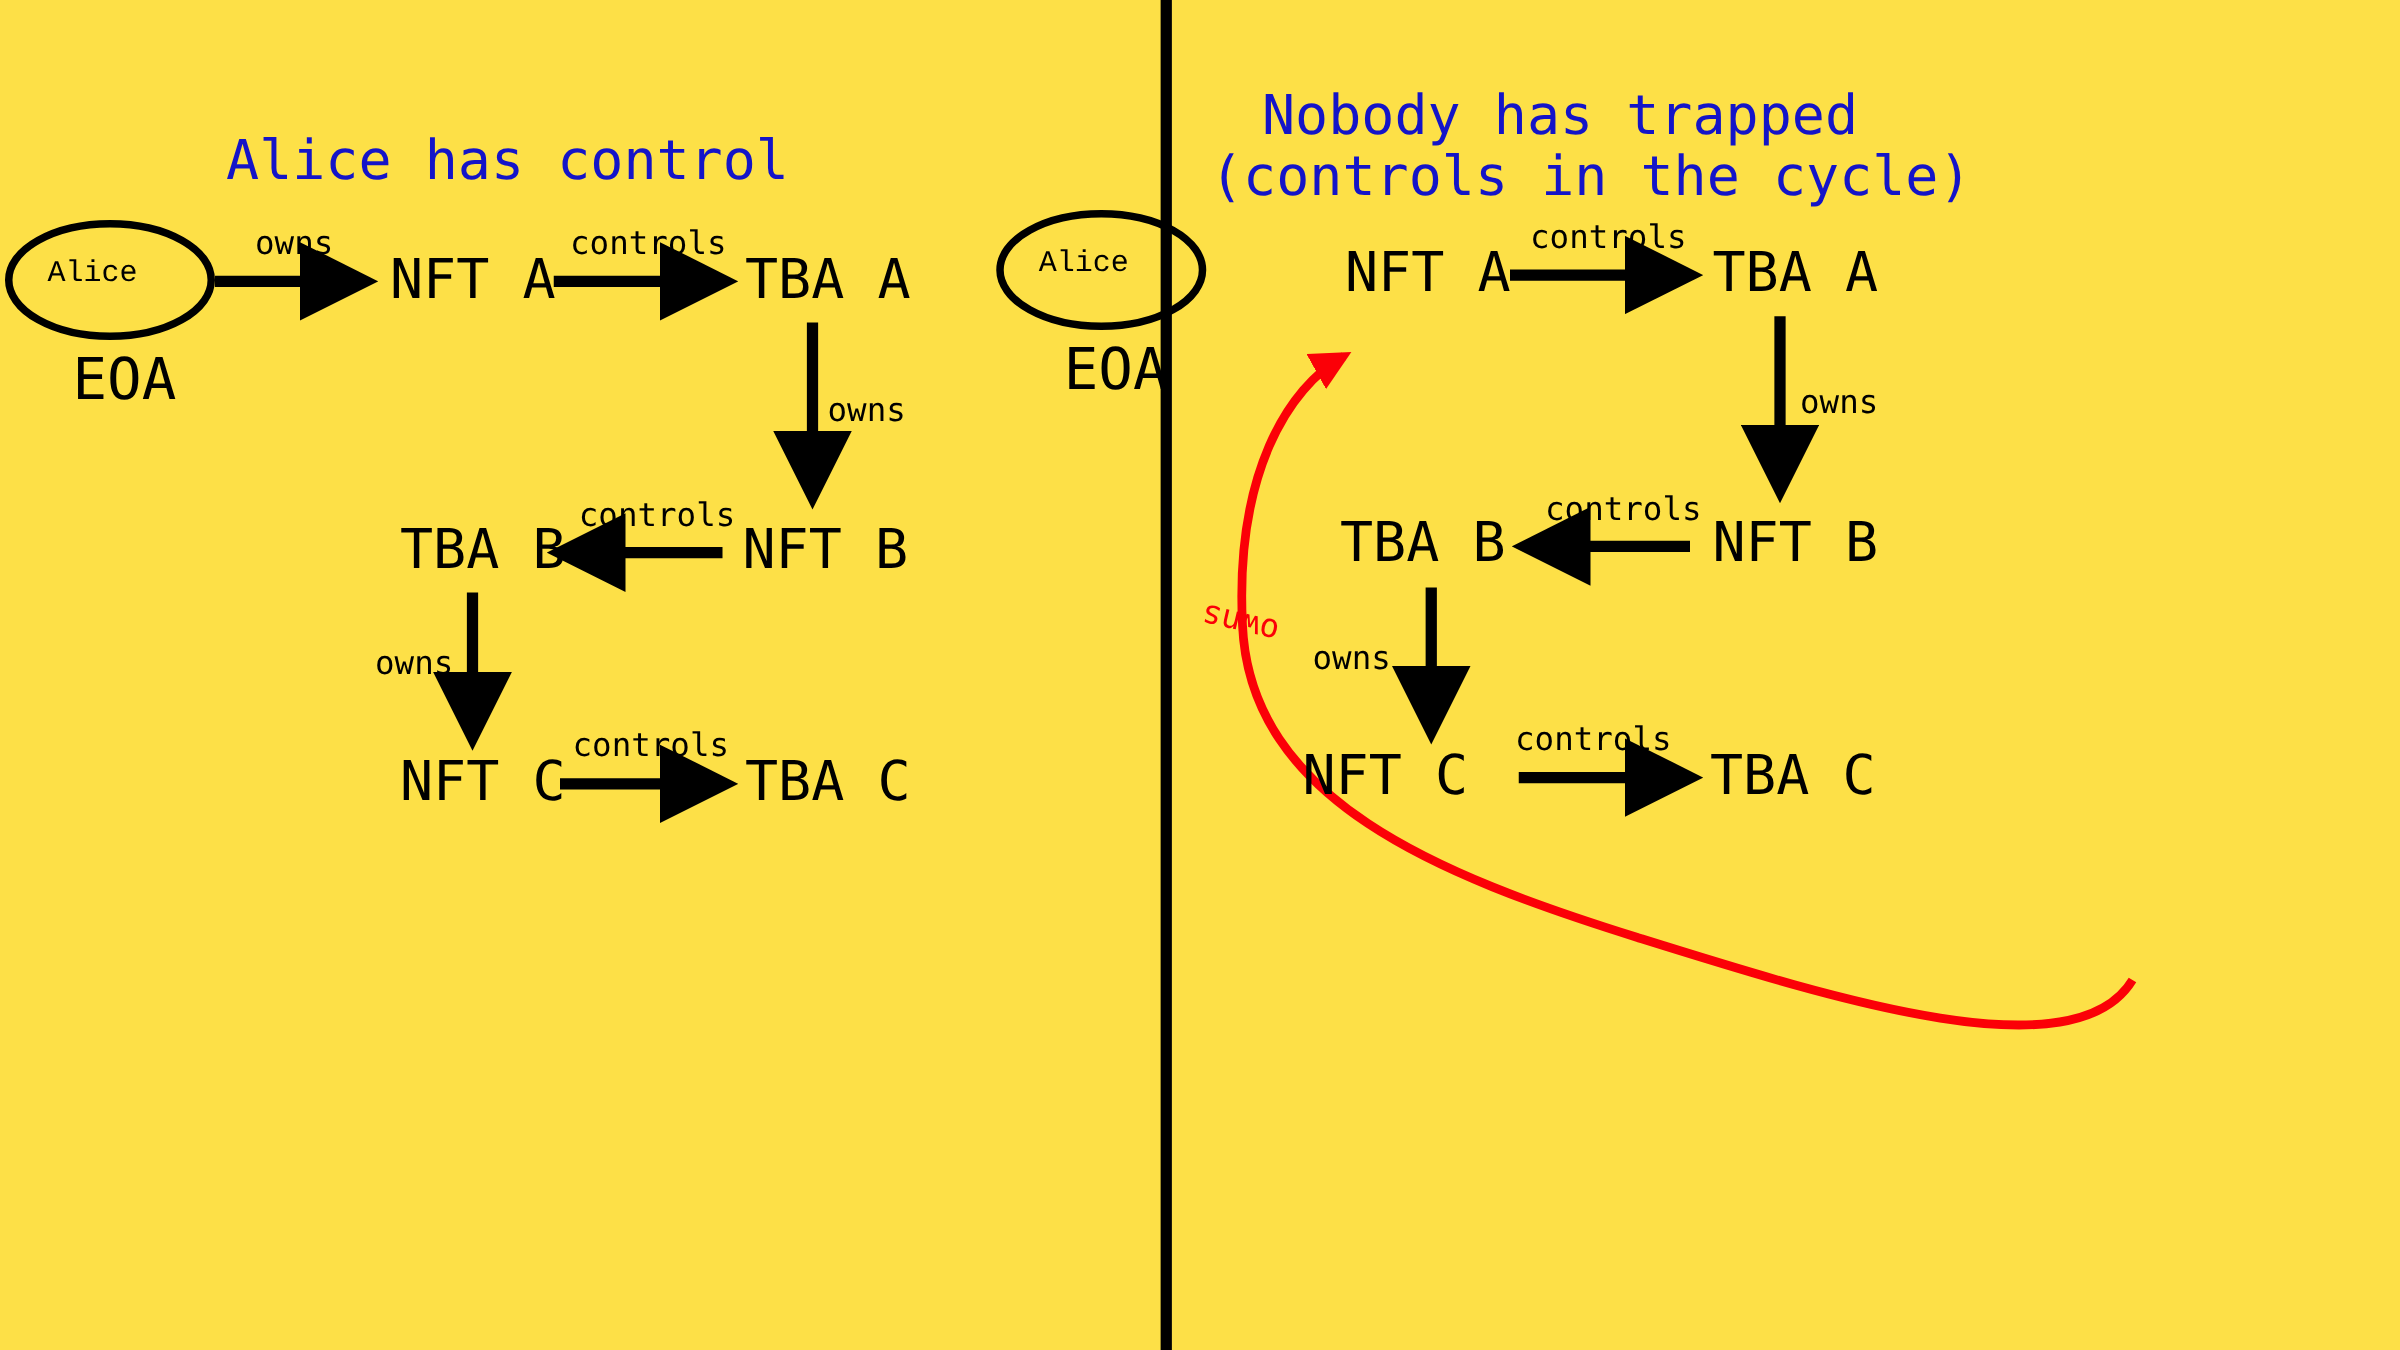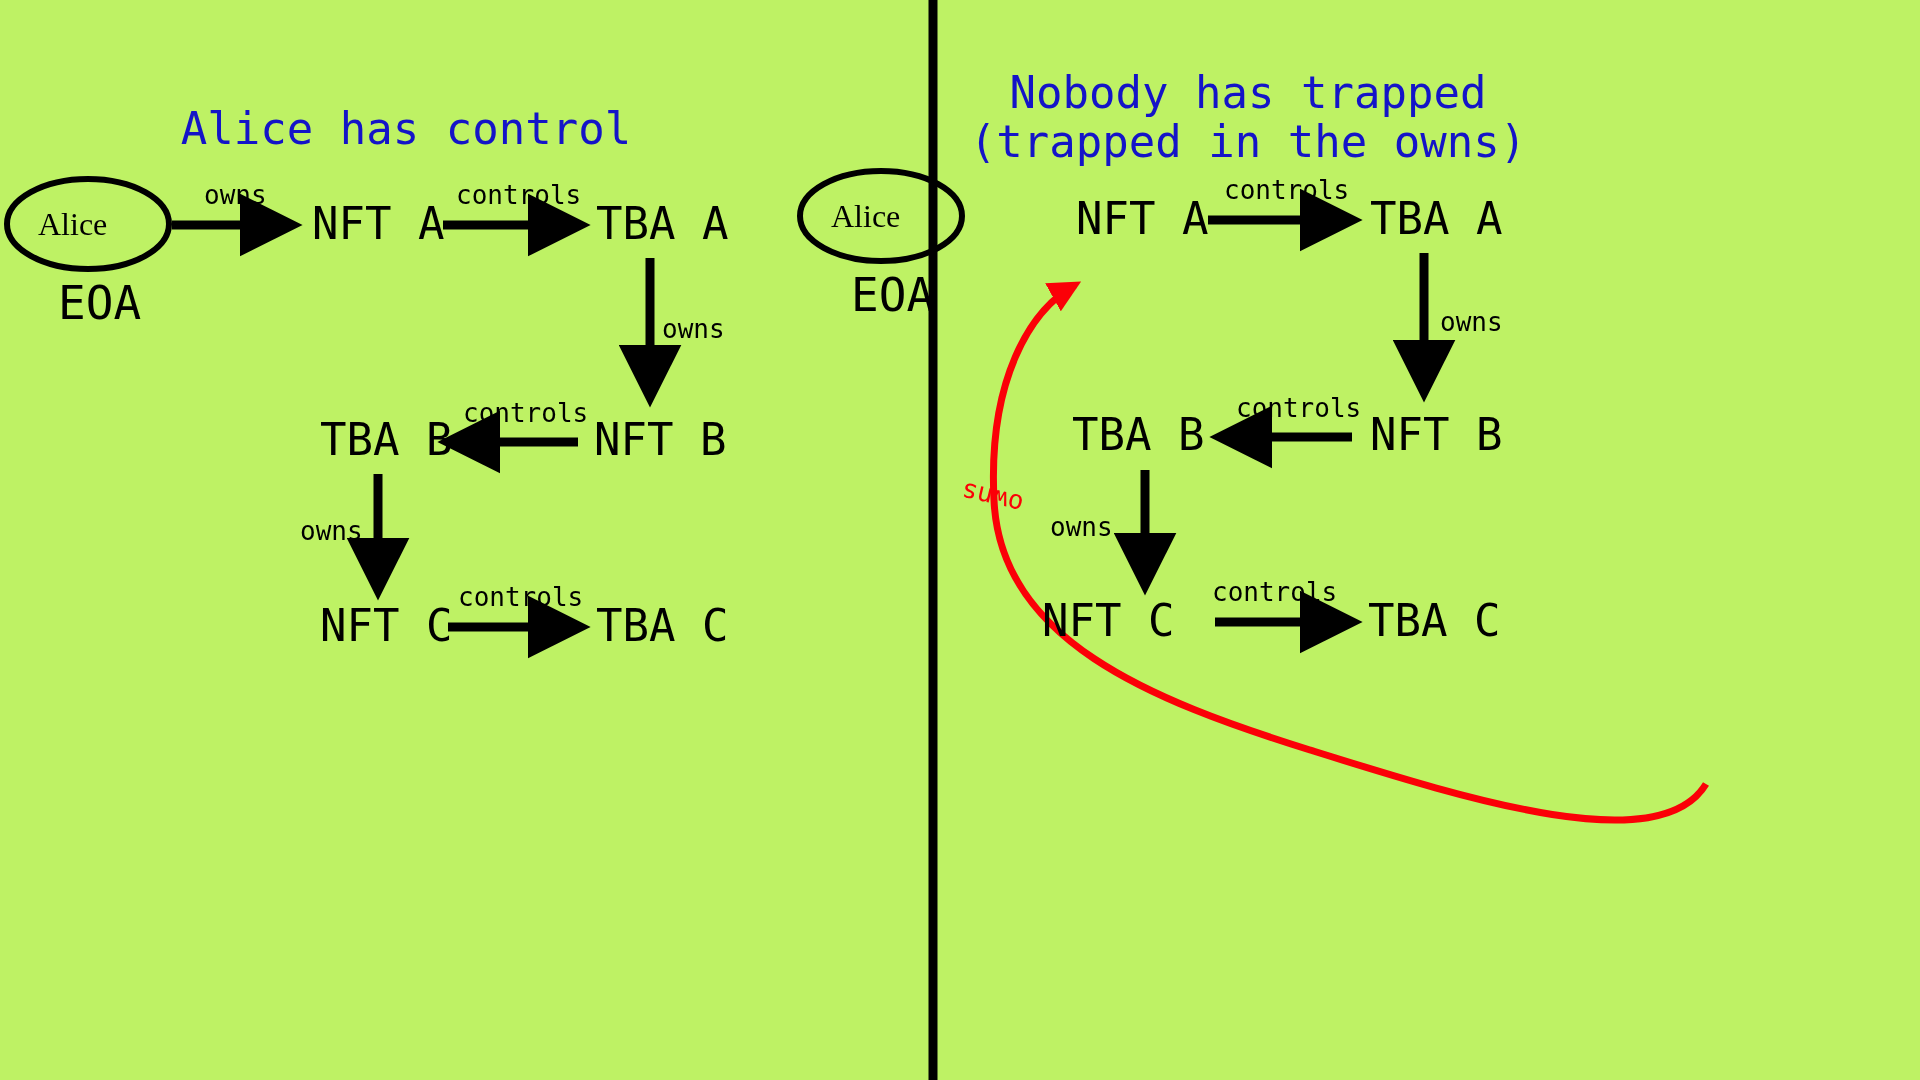--- a/index.html
+++ b/index.html
@@ -10,21 +10,21 @@
   body {
     width: 1920px;
     height: 1080px;
     overflow: hidden;
     font-family: "DejaVu Sans Mono", monospace;
   }
   #stage {
     position: relative;
     width: 1920px;
     height: 1080px;
-    background: #bef264;
+    background: #fde047;
   }
   #svg-layer {
     position: absolute;
     left: 0;
     top: 0;
     width: 1920px;
     height: 1080px;
   }
   .node-label {
     position: absolute;
@@ -58,22 +58,22 @@
   .eoa-label {
     position: absolute;
     font-family: "DejaVu Sans Mono", monospace;
     font-size: 46px;
     color: #000000;
     white-space: pre;
     line-height: 1;
   }
   .alice-text {
     position: absolute;
-    font-family: Liberation Serif, serif;
-    font-size: 32px;
+    font-family: Liberation Mono, monospace;
+    font-size: 24px;
     color: #000000;
     white-space: pre;
     line-height: 1;
   }
 </style>
 </head>
 <body>
 
 <div id="stage">
 
@@ -146,21 +146,21 @@
   <div class="edge-label" style="left:300px; top:518px;">owns</div>
 
   <div class="node-label" style="left:320px; top:604px;">NFT C</div>
 
   <div class="edge-label" style="left:458px; top:584px;">controls</div>
 
   <div class="node-label" style="left:596px; top:604px;">TBA C</div>
 
   <div class="panel-title" style="left:968px; top:68px; width:560px;">Nobody has trapped</div>
 
-  <div class="panel-title" style="left:968px; top:117px; width:560px;">(trapped in the owns)</div>
+  <div class="panel-title" style="left:968px; top:117px; width:560px;">(controls in the cycle)</div>
 
   <div class="alice-text" style="left:831px; top:200px;">Alice</div>
 
   <div class="eoa-label" style="left:851px; top:272px;">EOA</div>
 
   <div class="node-label" style="left:1076px; top:197px;">NFT A</div>
 
   <div class="edge-label" style="left:1224px; top:177px;">controls</div>
 
   <div class="node-label" style="left:1370px; top:197px;">TBA A</div>

